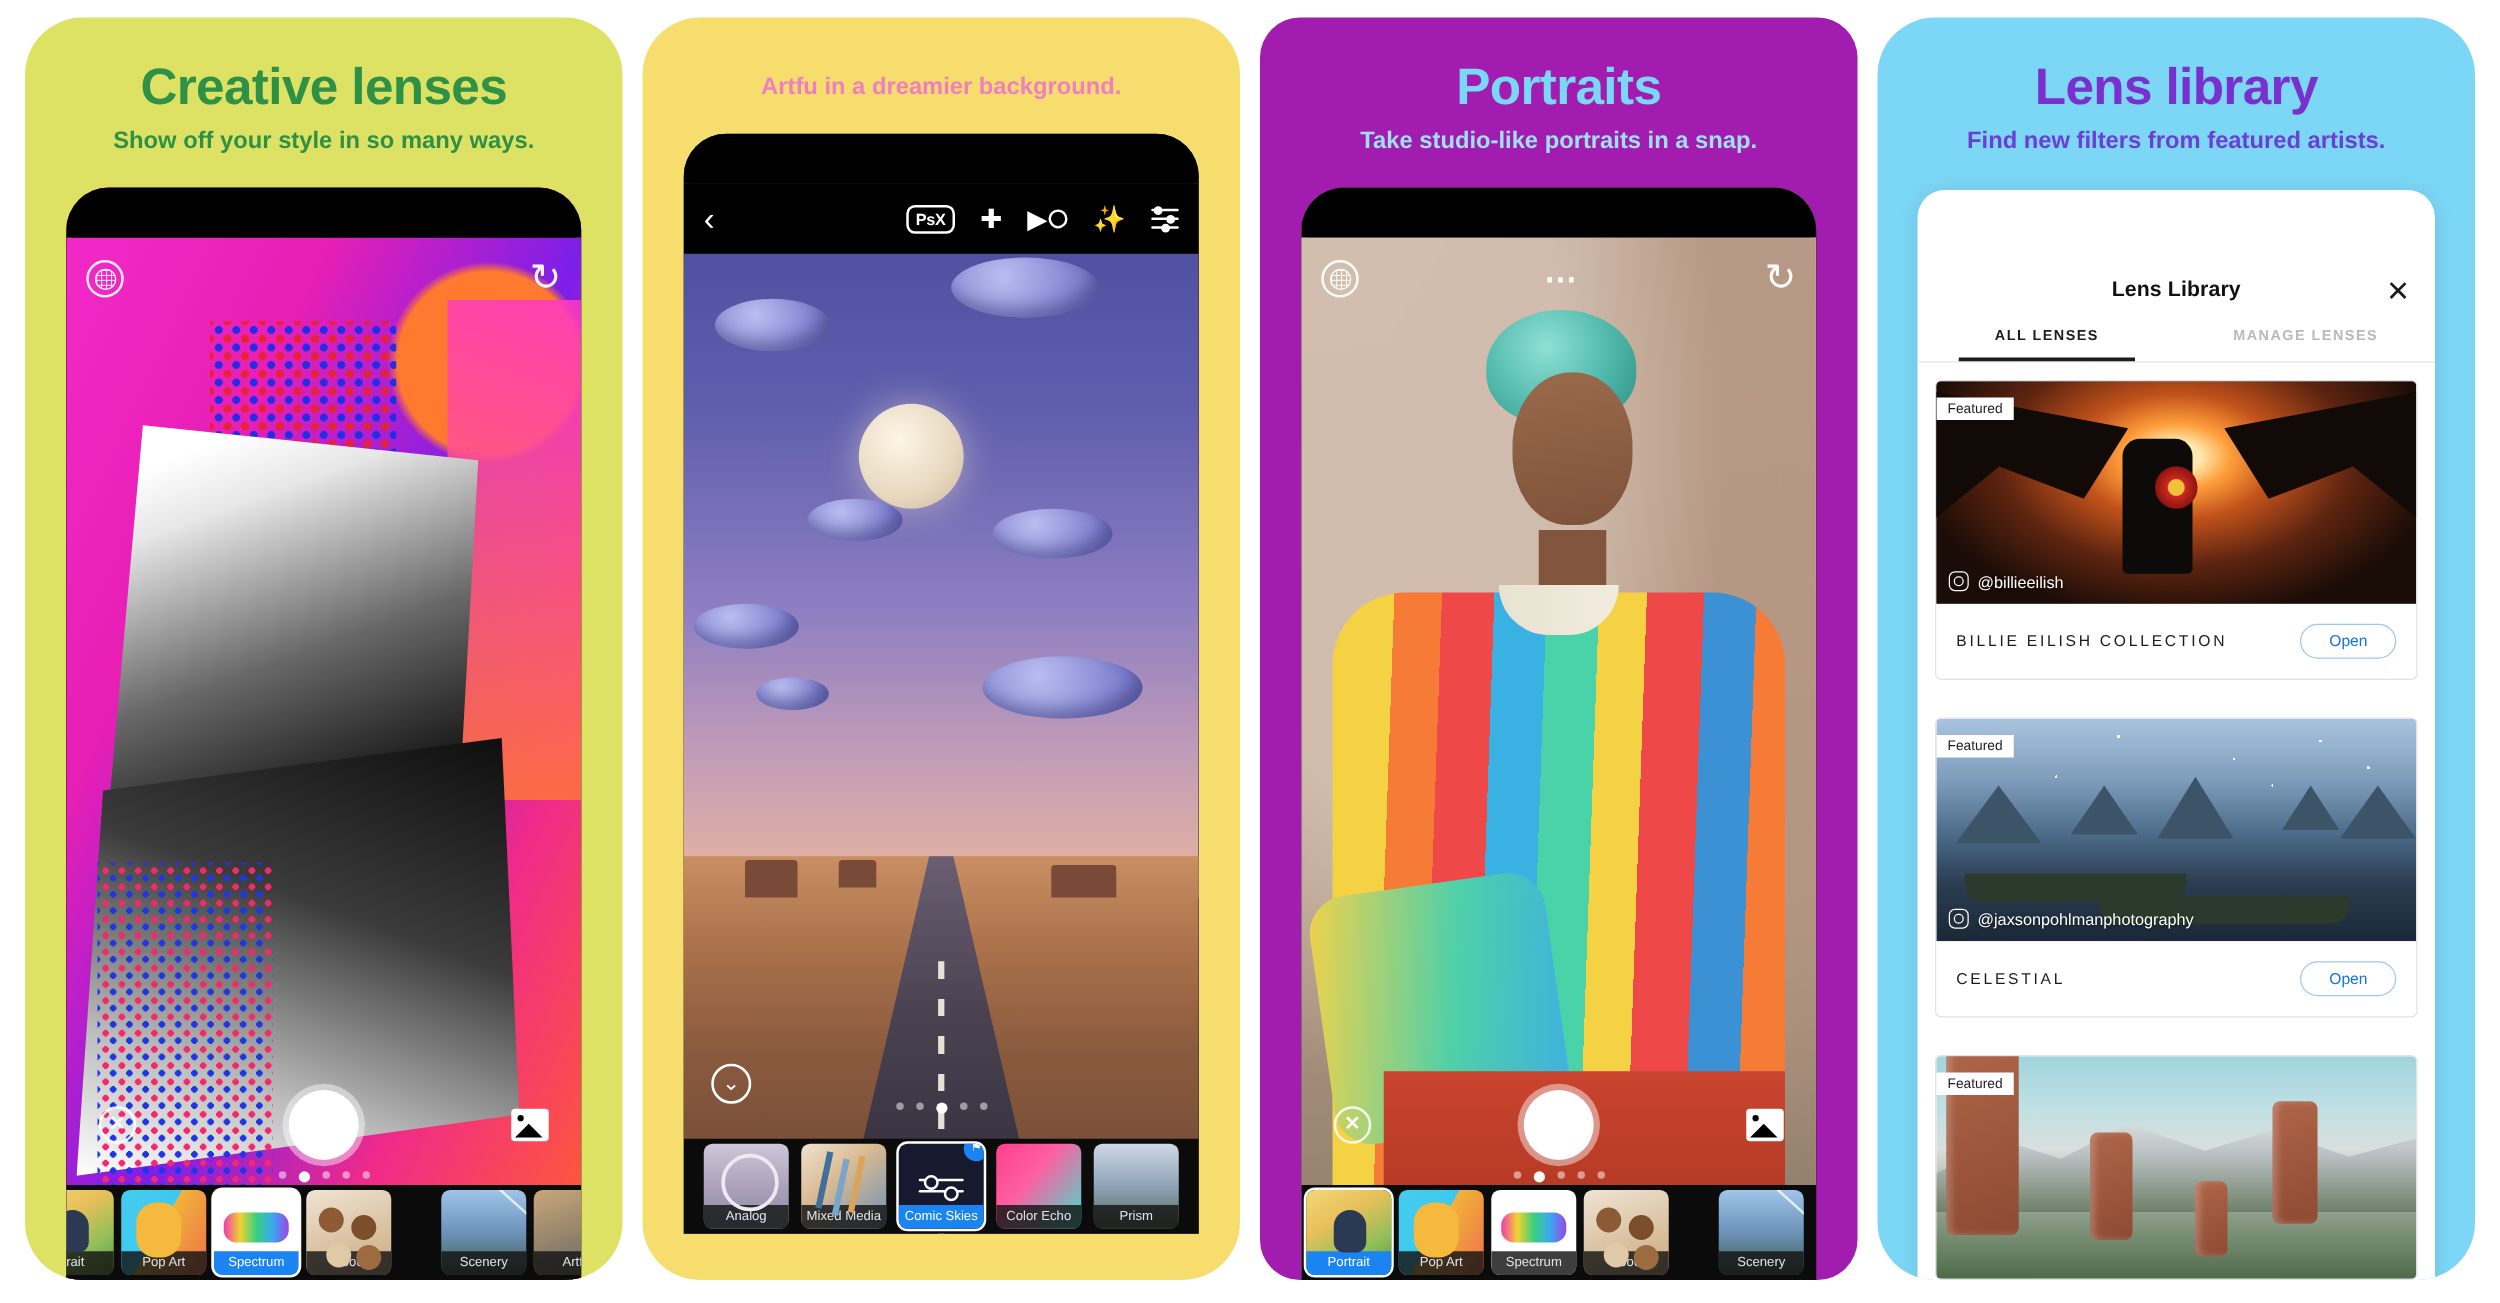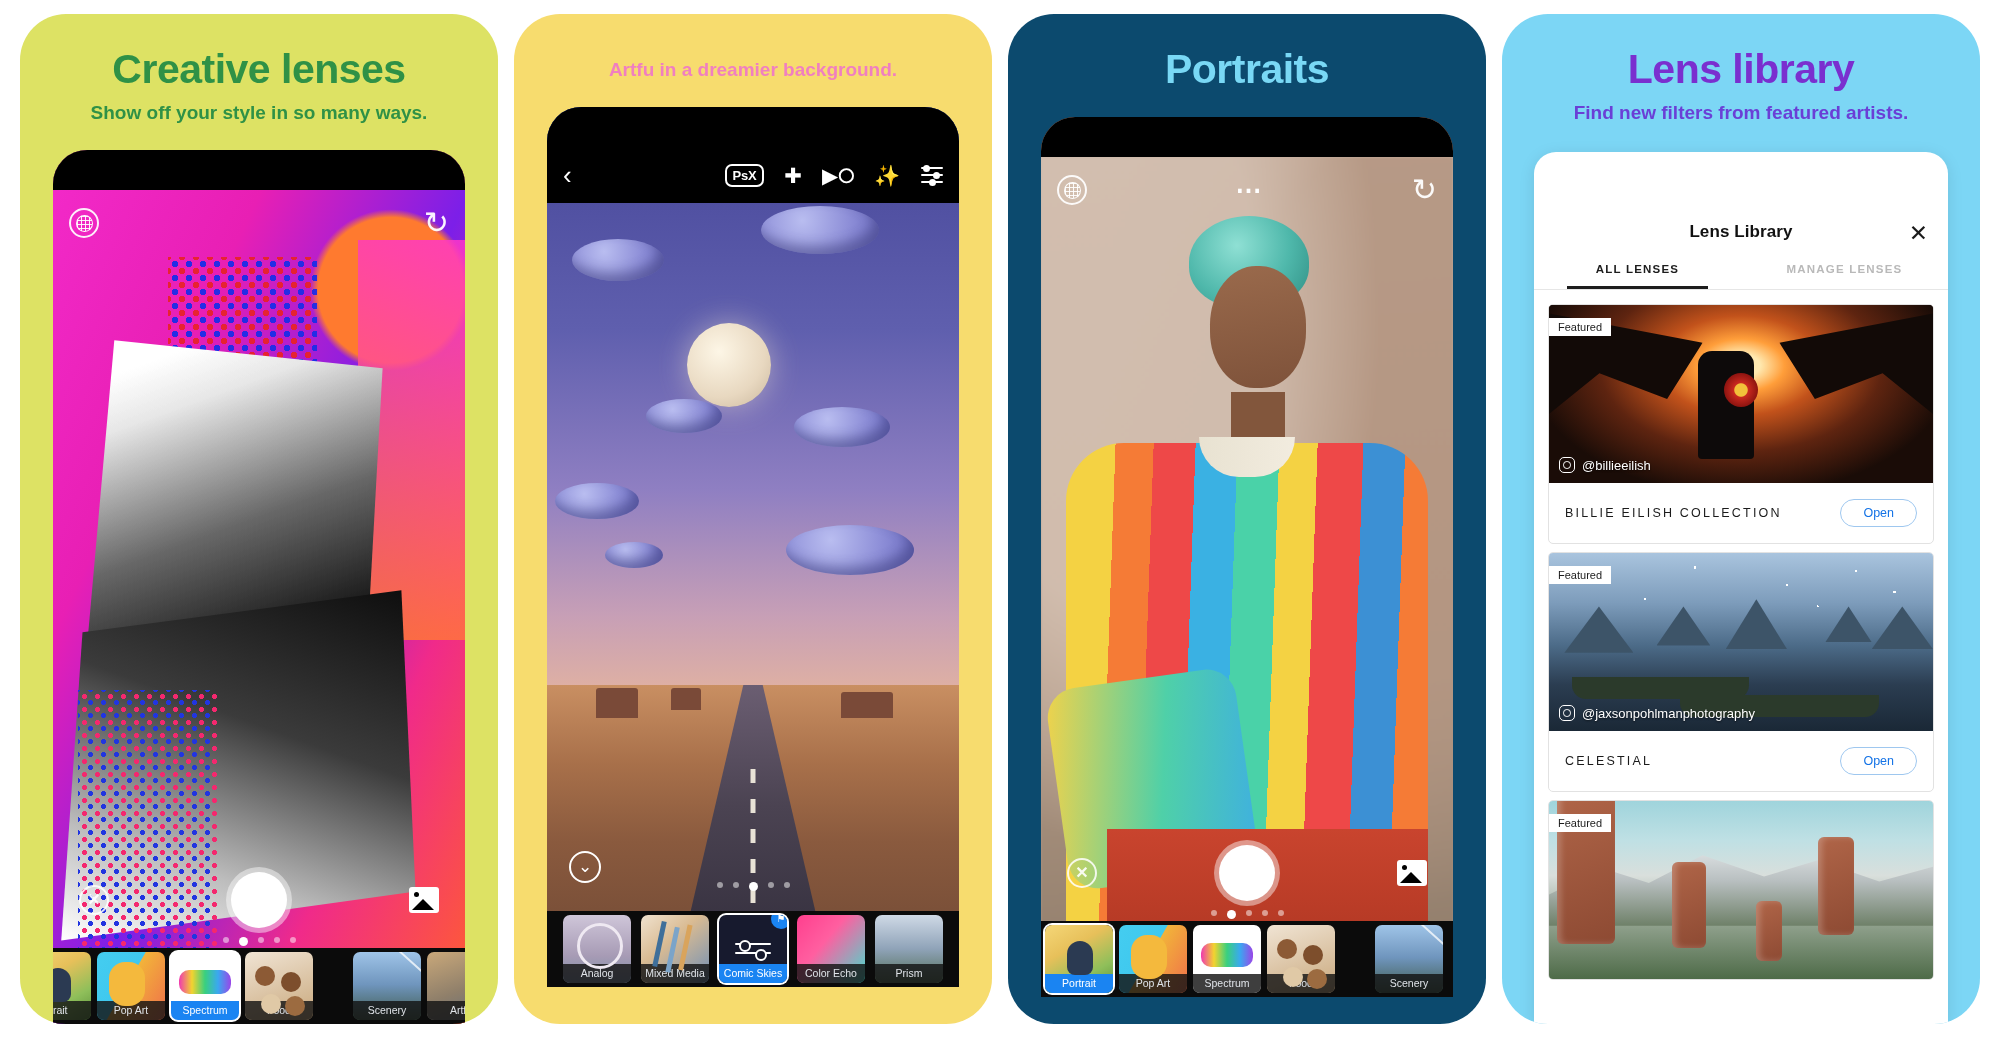--- a/index.html
+++ b/index.html
@@ -362,21 +362,21 @@
     flex:1; display:flex; align-items:center; justify-content:center;
     font-size: 11.5px; letter-spacing: 1.2px; font-weight: bold; color:#b9b9b9;
     position: relative;
   }
   .sheet-tab.active { color: #1d1d1d; }
   .sheet-tab.active::after {
     content:''; position:absolute; left:16%; right:16%; bottom:0; height:3px; background:#1d1d1d;
   }
   .sheet-body { padding: 14px 14px 0 14px; }
   .lens-card {
-    border:1px solid #e2e2e2; border-radius:5px; overflow:hidden; margin-bottom:8px; background:#fff;
+    border:1px solid #e2e2e2; border-radius:5px; overflow:hidden; margin-bottom:30px; background:#fff;
   }
   .lens-cover { position: relative; height: 178px; overflow:hidden; }
   .cover-featured {
     position:absolute; left:0; top:13px; z-index:3;
     background:#fff; color:#1c1c1c; font-size:11px; padding:3px 9px;
   }
   .cover-handle {
     position:absolute; left:10px; bottom:10px; z-index:3;
     display:flex; align-items:center; gap:7px; color:#fff; font-size:13px;
     text-shadow: 0 1px 2px rgba(0,0,0,.6);
@@ -592,23 +592,24 @@
           </div>
           <div class="f-item th-prism">
             <div class="f-label">Prism</div>
           </div>
         </div>
 
       </div>
     </div>
   </div>
 
-  <div class="panel" style="background:#0c4a6e;">
+  <div class="panel" style="background:#a21caf;border-radius:32px;">
     <div class="panel-head">
       <div class="panel-title" style="color:#79d8f5;">Portraits</div>
+      <div class="panel-sub" style="color:#9fe0f7;">Take studio-like portraits in a snap.</div>
     </div>
 
     <div class="phone bezel-rose">
       <div class="notch-bar"></div>
       <div class="screen">
 
         <div class="art3">
           <div class="bgblur3"></div>
           <div class="hair3"></div>
           <div class="face3"></div>

